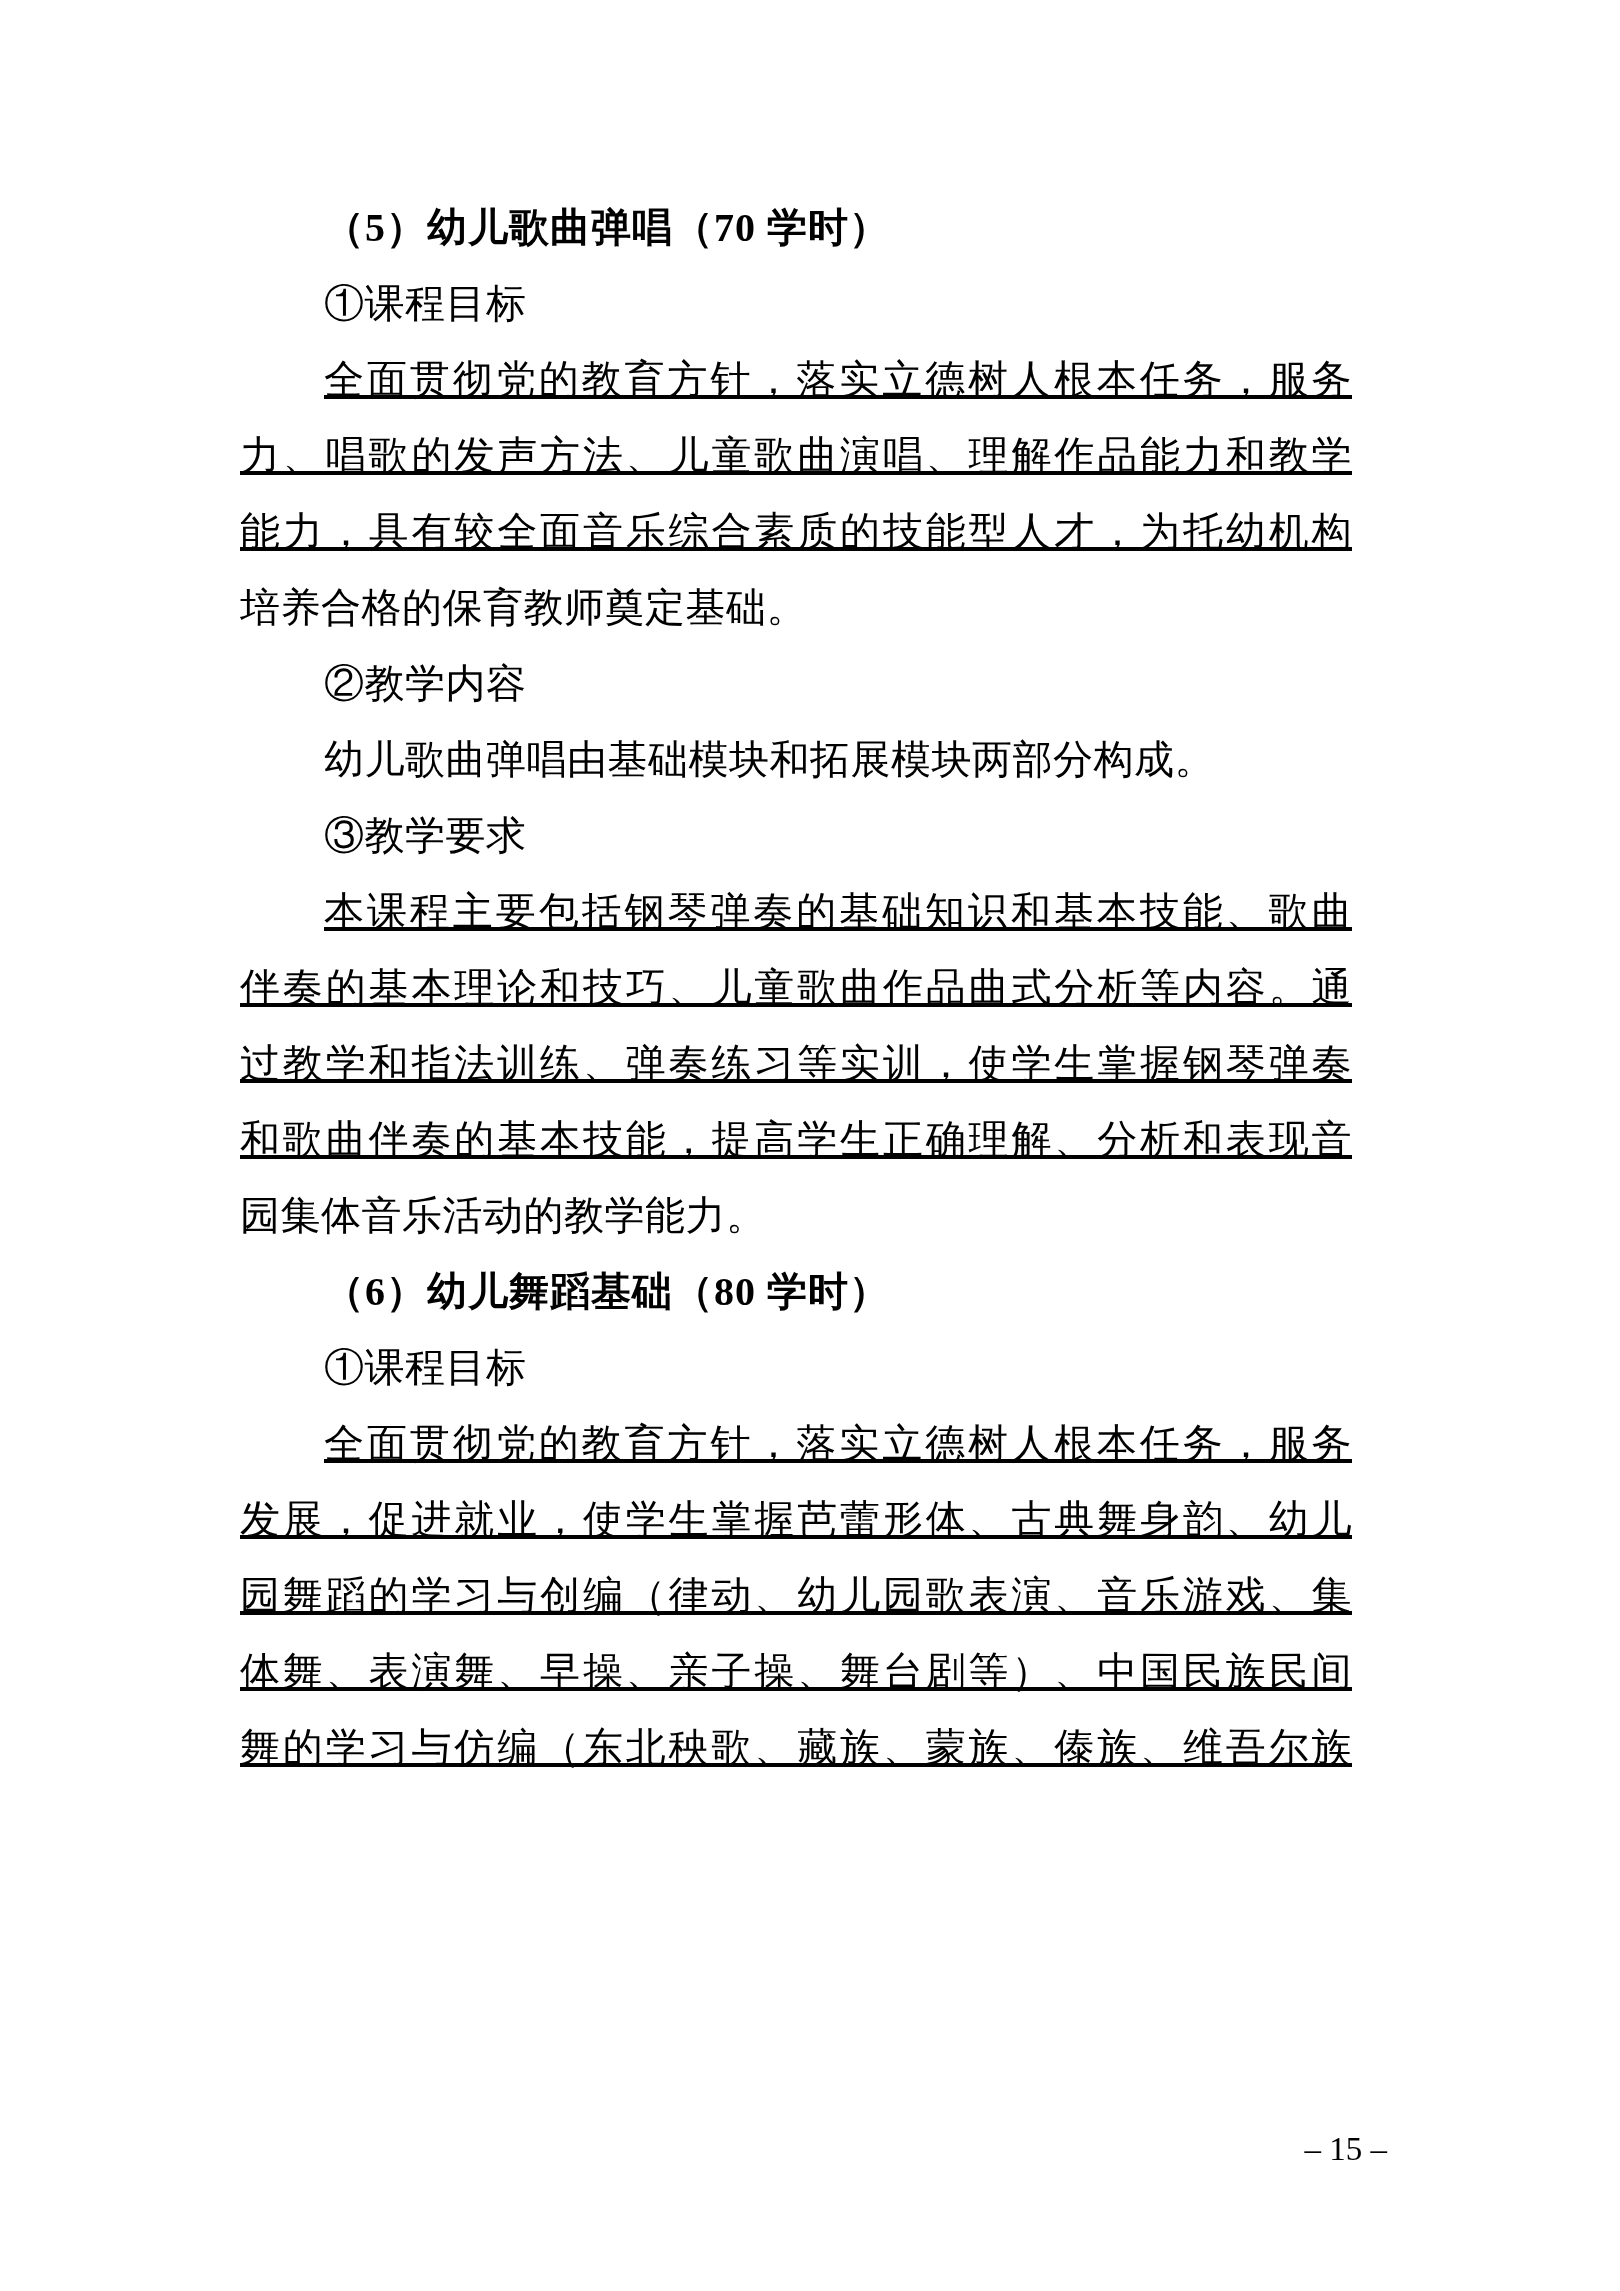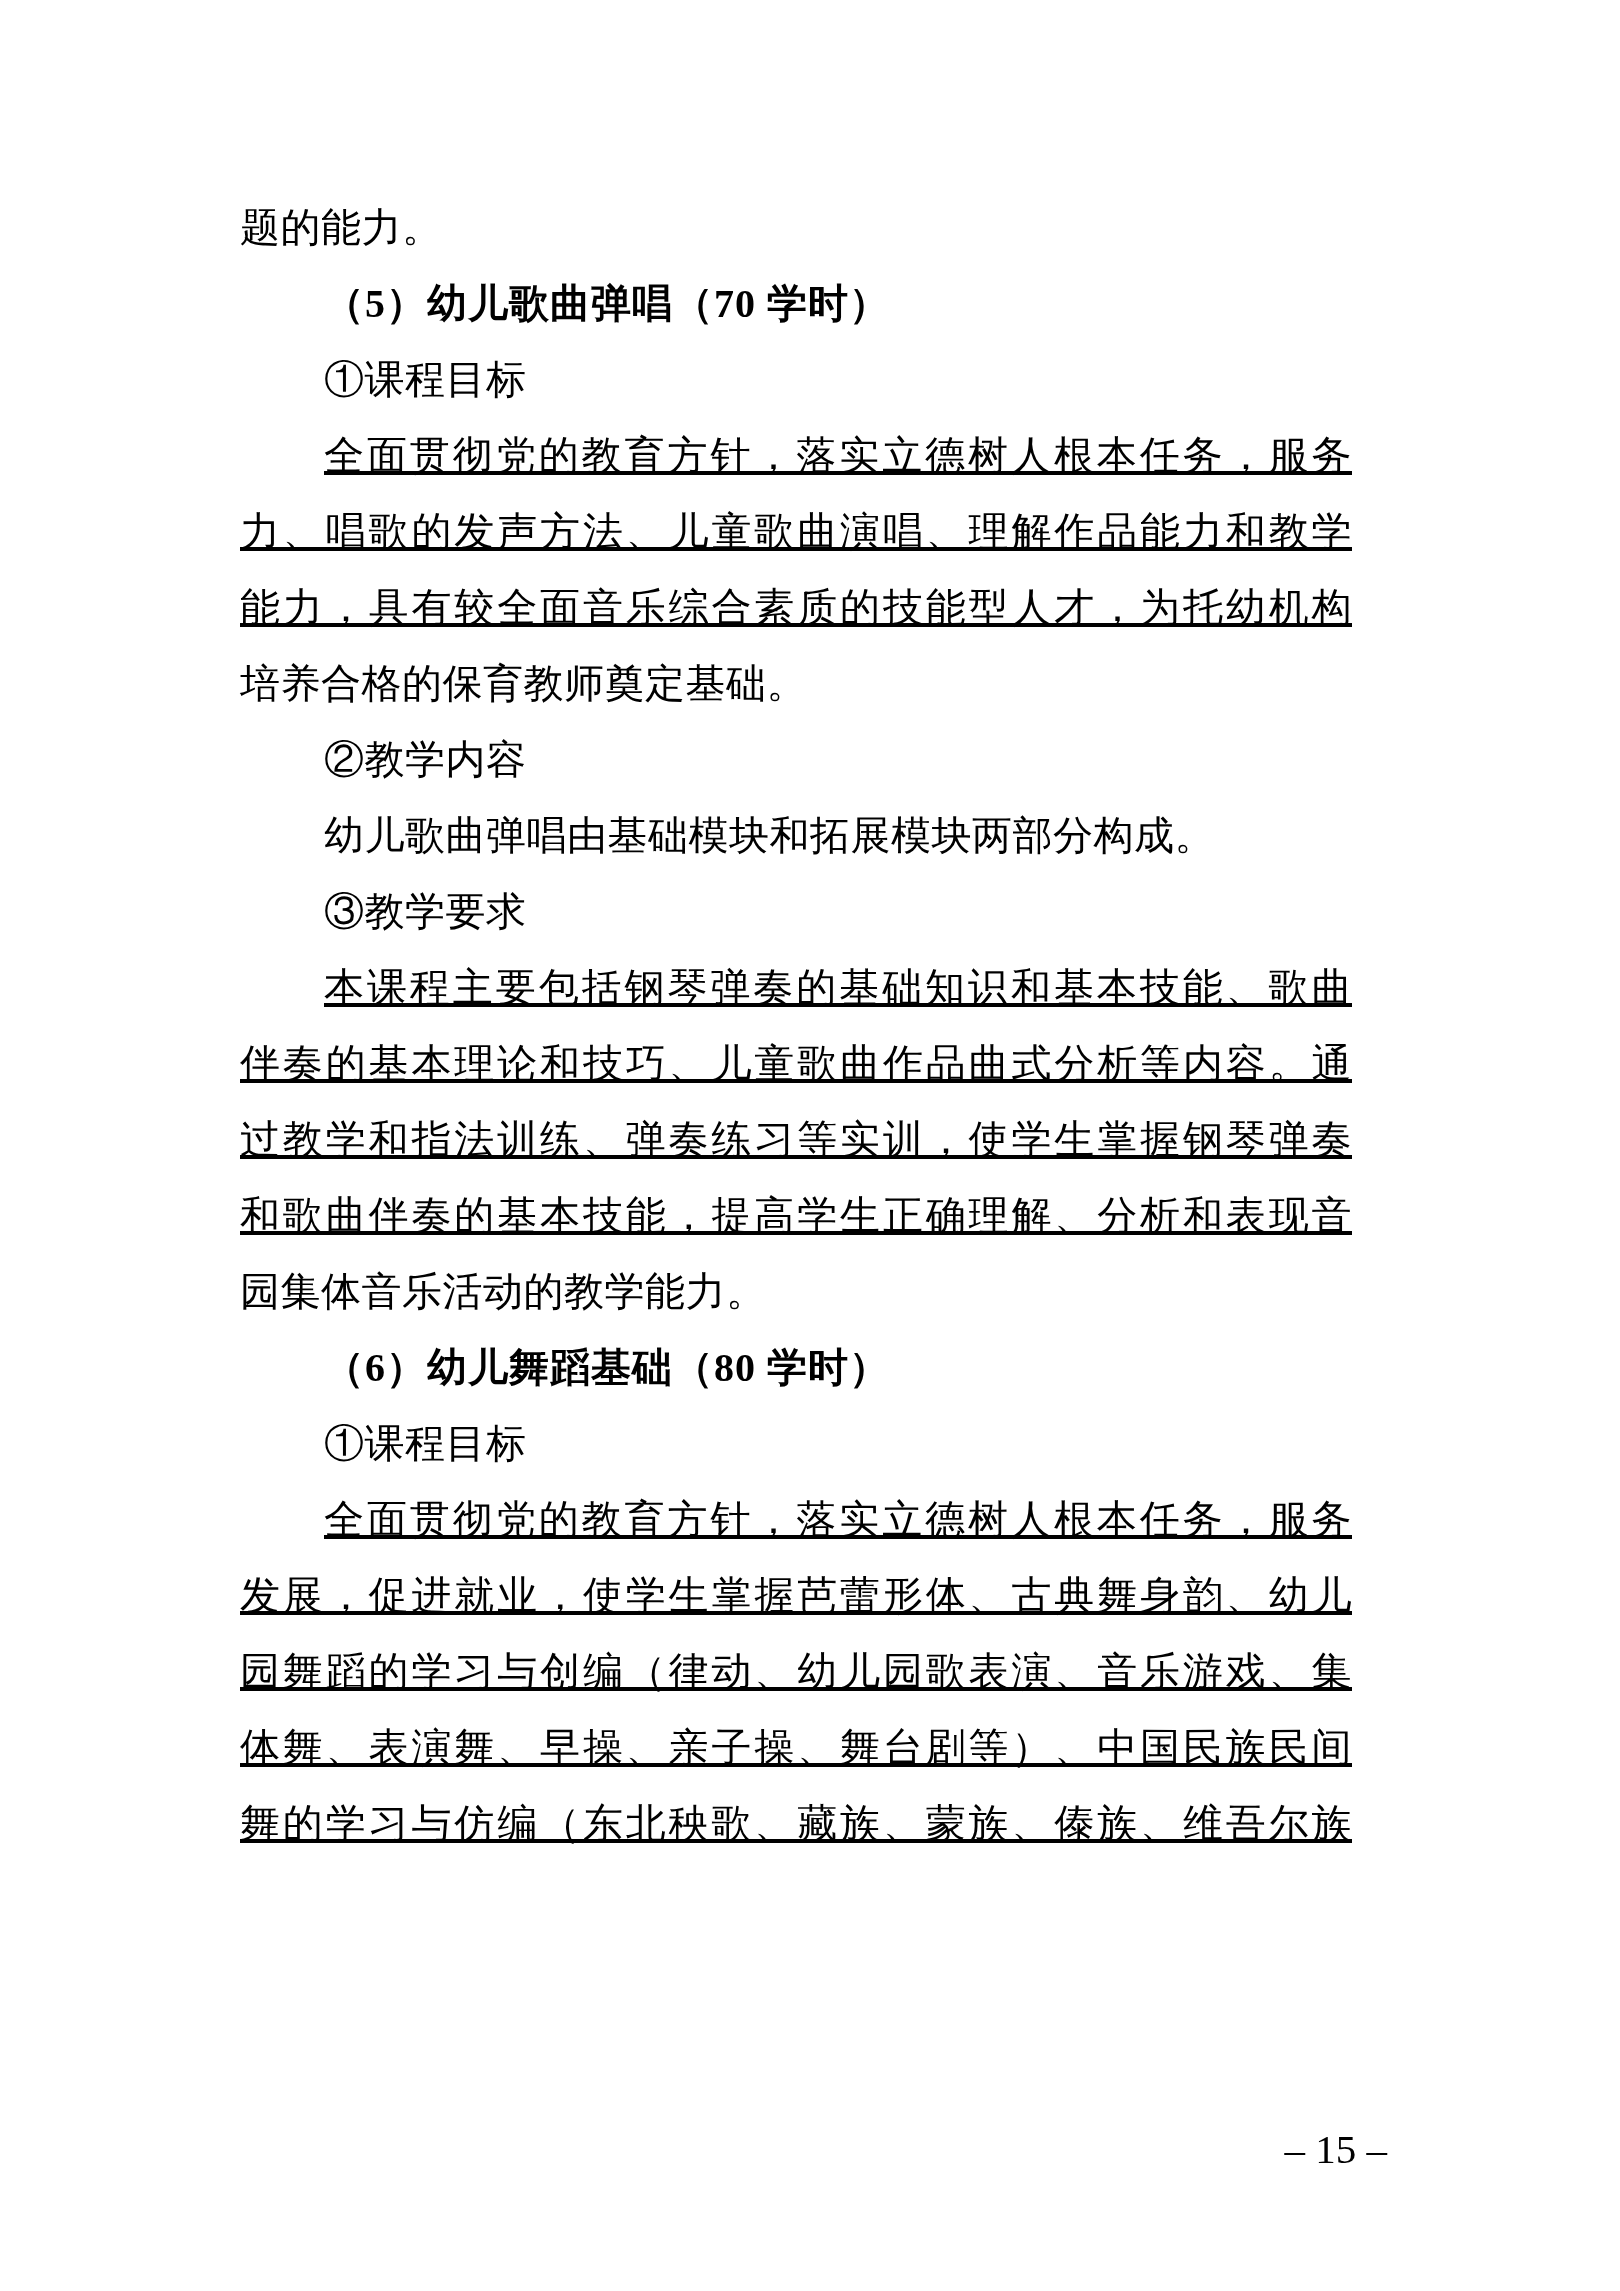--- a/index.html
+++ b/index.html
@@ -40,31 +40,30 @@
     text-indent: 84px;
   }
   .h {
     font-weight: bold;
     letter-spacing: 1px;
   }
   .footer {
     position: absolute;
     top: 2125px;
     right: 233px;
-    font-size: 41px;
+    font-size: 33px;
     line-height: 49px;
     color: #000000;
   }
 </style>
 </head>
 <body>
 
 <div class="page">
   <div class="text-block">
-    <div class="l">题的能力。</div>
     <div class="l ind h">（5）幼儿歌曲弹唱（70 学时）</div>
     <div class="l ind">①课程目标</div>
     <div class="l ind j">全面贯彻党的教育方针，落实立德树人根本任务，服务</div>
     <div class="l j">力、唱歌的发声方法、儿童歌曲演唱、理解作品能力和教学</div>
     <div class="l j">能力，具有较全面音乐综合素质的技能型人才，为托幼机构</div>
     <div class="l">培养合格的保育教师奠定基础。</div>
     <div class="l ind">②教学内容</div>
     <div class="l ind">幼儿歌曲弹唱由基础模块和拓展模块两部分构成。</div>
     <div class="l ind">③教学要求</div>
     <div class="l ind j">本课程主要包括钢琴弹奏的基础知识和基本技能、歌曲</div>

